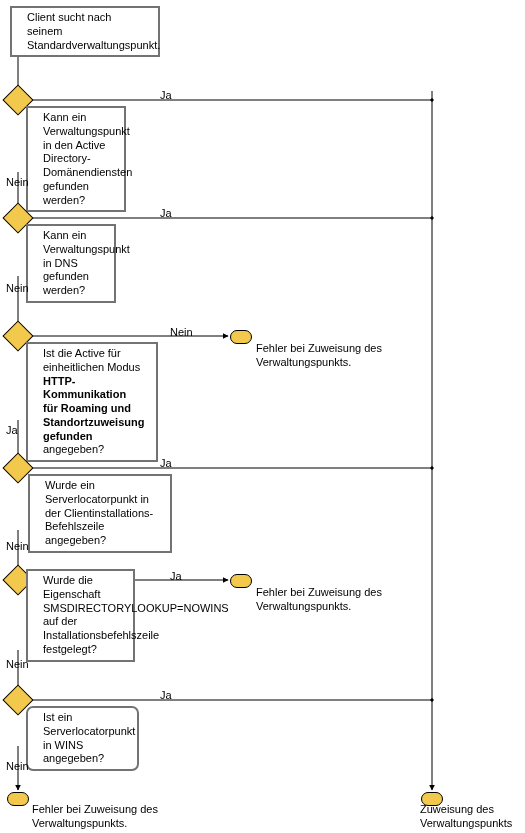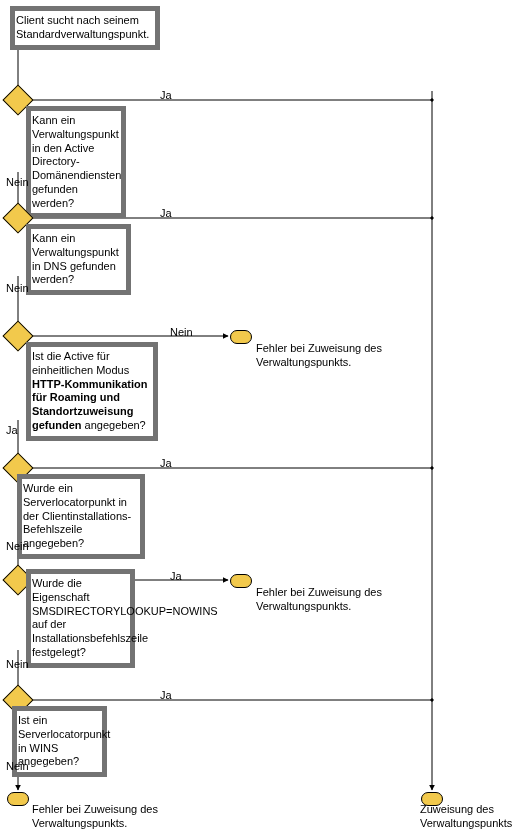--- a/index.html
+++ b/index.html
@@ -10,23 +10,23 @@
     font-size: 11px;
     color: #000;
     width: 525px;
     height: 833px;
     position: relative;
     overflow: hidden;
   }
   svg { position: absolute; top: 0; left: 0; }
   .box {
     position: absolute;
-    border: 5px solid #737373;
+    border: 2px solid #737373;
     background: #fff;
-    padding: 3px 1px;
+    padding: 3px 15px;
     line-height: 1.25;
     box-sizing: border-box;
   }
   .lbl {
     position: absolute;
     line-height: 1.25;
   }
   .diamond {
     position: absolute;
     width: 18px;
@@ -86,47 +86,47 @@
 </svg>
 
 <div class="box" style="left:10px; top:6px; width:150px;">Client sucht nach seinem Standardverwaltungspunkt.</div>
 
 <div class="diamond x" style="left:7px; top:89px;"></div>
 <div class="box" style="left:26px; top:106px; width:100px;">Kann ein Verwaltungspunkt in den Active Directory-Domänendiensten gefunden werden?</div>
 <div class="lbl" style="left:160px; top:89px;">Ja</div>
 <div class="lbl" style="left:6px; top:176px;">Nein</div>
 
 <div class="diamond x" style="left:7px; top:207px;"></div>
-<div class="box" style="left:26px; top:224px; width:105px;">Kann ein Verwaltungspunkt in DNS gefunden werden?</div>
+<div class="box" style="left:26px; top:224px; width:90px;">Kann ein Verwaltungspunkt in DNS gefunden werden?</div>
 <div class="lbl" style="left:160px; top:207px;">Ja</div>
 <div class="lbl" style="left:6px; top:282px;">Nein</div>
 
 <div class="diamond x" style="left:7px; top:325px;"></div>
 <div class="box" style="left:26px; top:342px; width:132px;">
   <span>Ist die Active für einheitlichen Modus </span><span class="bold">HTTP-Kommunikation für Roaming und Standortzuweisung gefunden</span><span> angegeben?</span>
 </div>
 <div class="lbl" style="left:170px; top:326px;">Nein</div>
 <div class="term" style="left:230px; top:330px;"></div>
 <div class="lbl" style="left:256px; top:342px; width:130px;">Fehler bei Zuweisung des Verwaltungspunkts.</div>
 <div class="lbl" style="left:6px; top:424px;">Ja</div>
 
 <div class="diamond x" style="left:7px; top:457px;"></div>
-<div class="box" style="left:17px; top:474px; width:128px;">Wurde ein Serverlocatorpunkt in der Clientinstallations-Befehlszeile angegeben?</div>
+<div class="box" style="left:28px; top:474px; width:144px;">Wurde ein Serverlocatorpunkt in der Clientinstallations-Befehlszeile angegeben?</div>
 <div class="lbl" style="left:160px; top:457px;">Ja</div>
 <div class="lbl" style="left:6px; top:540px;">Nein</div>
 
 <div class="diamond x" style="left:7px; top:569px;"></div>
 <div class="box" style="left:26px; top:569px; width:109px;">Wurde die Eigenschaft SMSDIRECTORYLOOKUP=NOWINS auf der Installationsbefehlszeile festgelegt?</div>
 <div class="lbl" style="left:170px; top:570px;">Ja</div>
 <div class="term" style="left:230px; top:574px;"></div>
 <div class="lbl" style="left:256px; top:586px; width:130px;">Fehler bei Zuweisung des Verwaltungspunkts.</div>
 <div class="lbl" style="left:6px; top:658px;">Nein</div>
 
 <div class="diamond x" style="left:7px; top:689px;"></div>
-<div class="box" style="left:12px; top:706px; width:95px;">Ist ein Serverlocatorpunkt in WINS angegeben?</div>
+<div class="box" style="left:26px; top:706px; width:113px;border-radius:7px;">Ist ein Serverlocatorpunkt in WINS angegeben?</div>
 <div class="lbl" style="left:160px; top:689px;">Ja</div>
 <div class="lbl" style="left:6px; top:760px;">Nein</div>
 
 <div class="term" style="left:7px; top:792px;"></div>
 <div class="lbl" style="left:32px; top:803px; width:130px;">Fehler bei Zuweisung des Verwaltungspunkts.</div>
 
 <div class="term" style="left:421px; top:792px;"></div>
 <div class="lbl" style="left:420px; top:803px; width:103px;">Zuweisung des Verwaltungspunkts erfolgreich.</div>
 
 </body></html>

